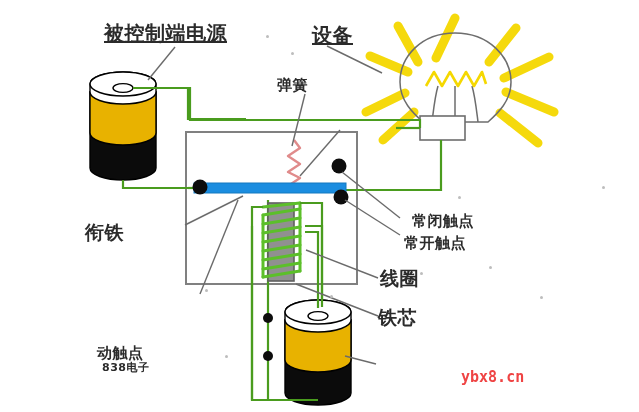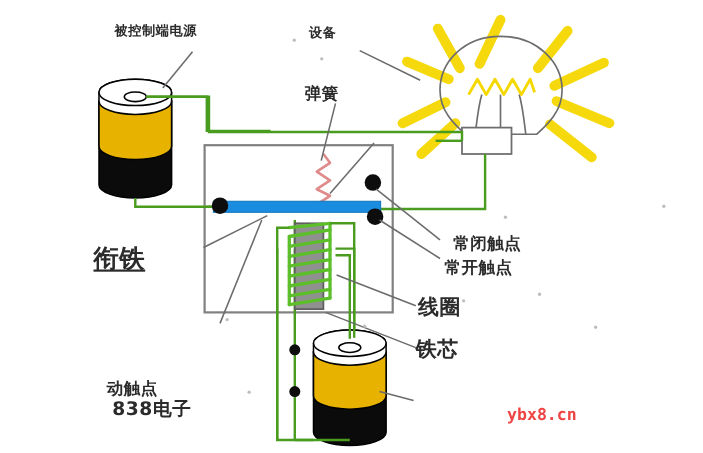--- a/index.html
+++ b/index.html
@@ -14,21 +14,21 @@
   #stage svg{position:absolute;left:0;top:0;}
   .lbl{
     position:absolute;
     color:#2b2b2b;
     font-size:15px;
     font-weight:700;
     white-space:nowrap;
     letter-spacing:0.5px;
     font-family:"DejaVu Sans","Liberation Sans",sans-serif;
   }
-  .lbl.big{font-size:12px;}
+  .lbl.big{font-size:20px;text-decoration:underline;}
   .lbl.mid{font-size:15px;}
   .wm{
     position:absolute;
     color:#ef4444;
     font-size:15px;
     font-weight:700;
     font-family:"DejaVu Sans Mono","Liberation Mono",monospace;
     letter-spacing:0px;
   }
   .speck{position:absolute;background:#bdbdbd;border-radius:50%;}
@@ -174,34 +174,34 @@
   <div class="speck" style="left:540px;top:296px;width:3px;height:3px;"></div>
   <div class="speck" style="left:205px;top:289px;width:3px;height:3px;"></div>
   <div class="speck" style="left:225px;top:355px;width:3px;height:3px;"></div>
   <div class="speck" style="left:120px;top:352px;width:3px;height:3px;"></div>
   <div class="speck" style="left:602px;top:186px;width:3px;height:3px;"></div>
   <div class="speck" style="left:330px;top:295px;width:3px;height:3px;"></div>
   <div class="speck" style="left:420px;top:272px;width:3px;height:3px;"></div>
 
   <div class="lbl big" style="left:104px;top:20px;">被控制端电源</div>
 
-  <div class="lbl big" style="left:281px;top:22px;">设备</div>
+  <div class="lbl big" style="left:312px;top:22px;">设备</div>
 
   <div class="lbl mid" style="left:277px;top:76px;">弹簧</div>
 
-  <div class="lbl" style="left:85px;top:220px;font-size:23px;text-decoration:underline;">衔铁</div>
+  <div class="lbl" style="left:85px;top:220px;font-size:19px;">衔铁</div>
 
   <div class="lbl mid" style="left:412px;top:212px;">常闭触点</div>
 
   <div class="lbl mid" style="left:404px;top:234px;">常开触点</div>
 
   <div class="lbl" style="left:380px;top:266px;font-size:19px;">线圈</div>
 
   <div class="lbl" style="left:378px;top:305px;font-size:19px;">铁芯</div>
 
   <div class="lbl mid" style="left:97px;top:296px;margin-top:48px;">动触点</div>
 
-  <div class="lbl" style="left:102px;top:360px;font-size:17px;">838电子</div>
+  <div class="lbl" style="left:102px;top:360px;font-size:11px;">838电子</div>
 
 
   <div class="wm" style="left:461px;top:368px;">ybx8.cn</div>
 
 </div>
 
 </body></html>

